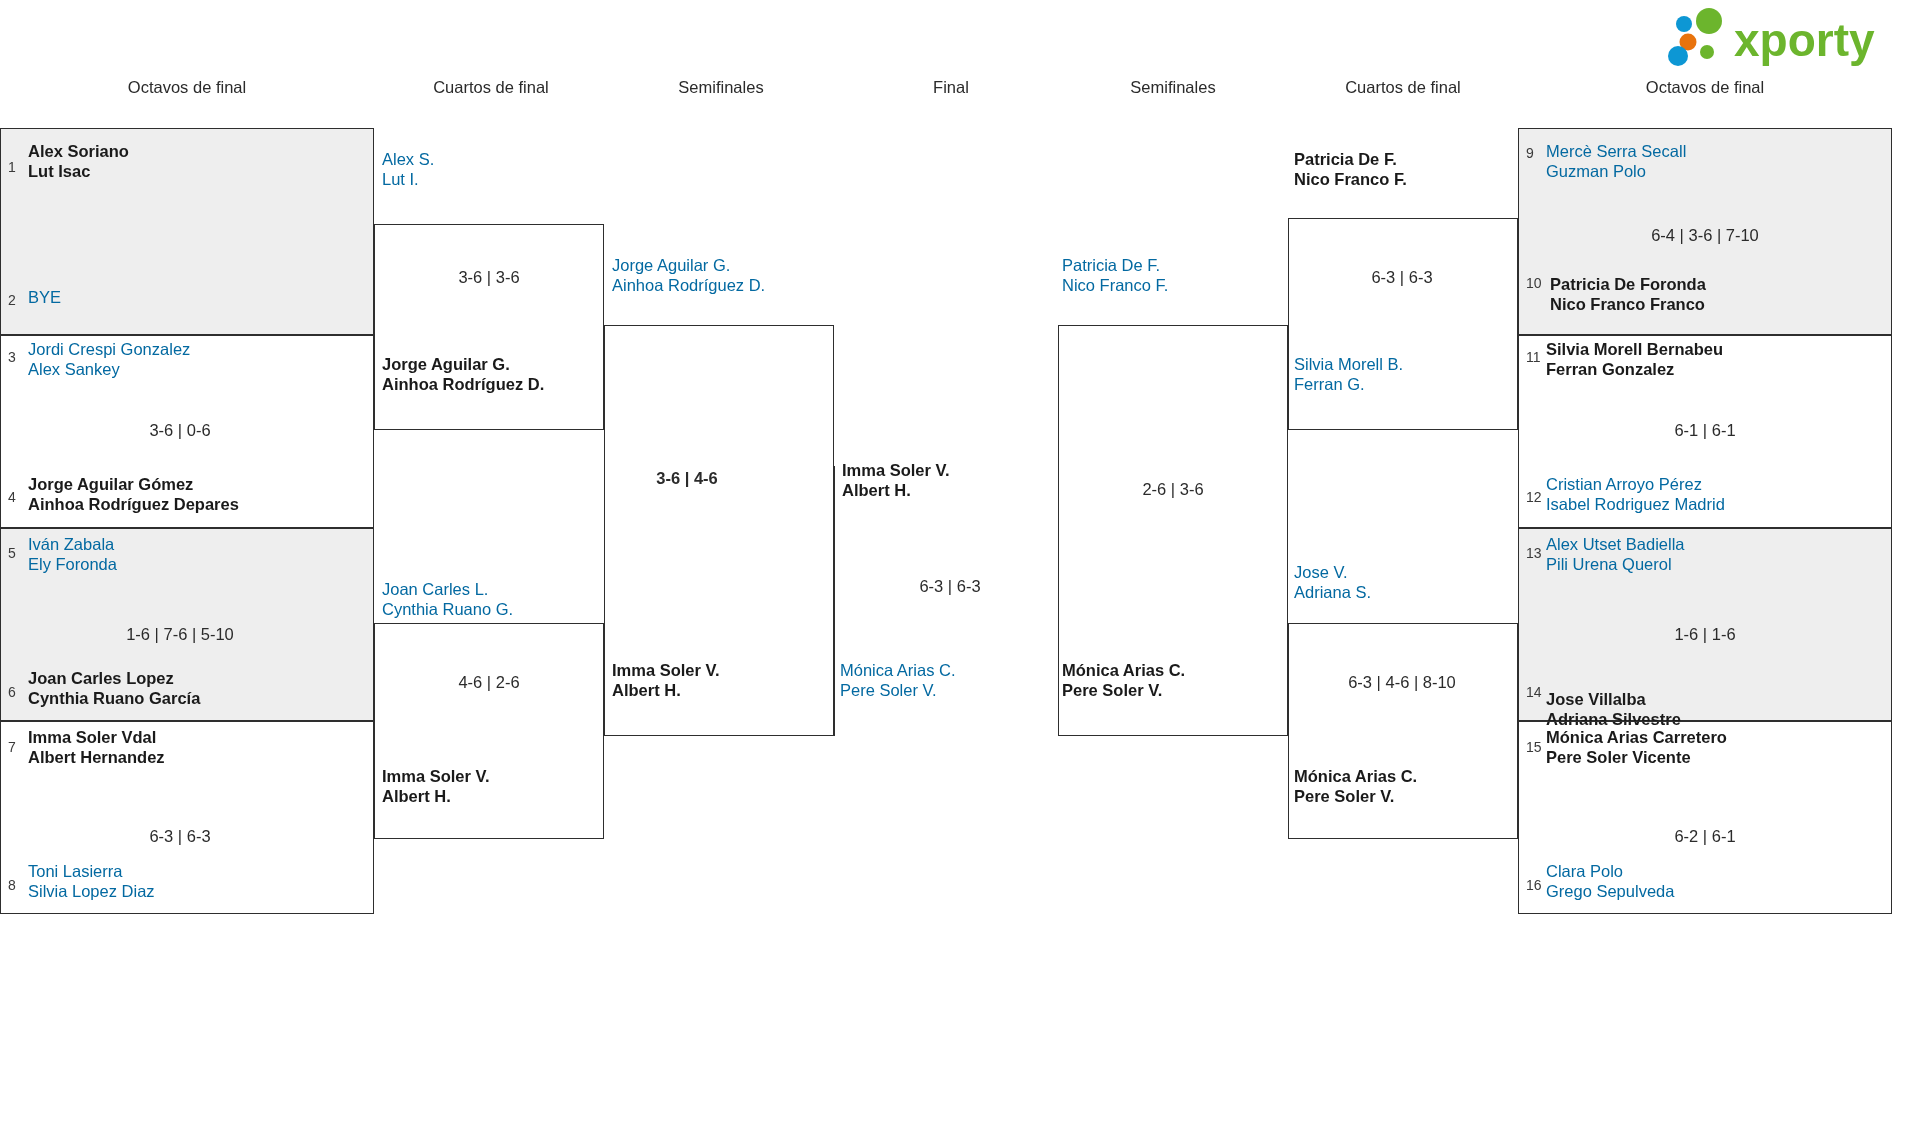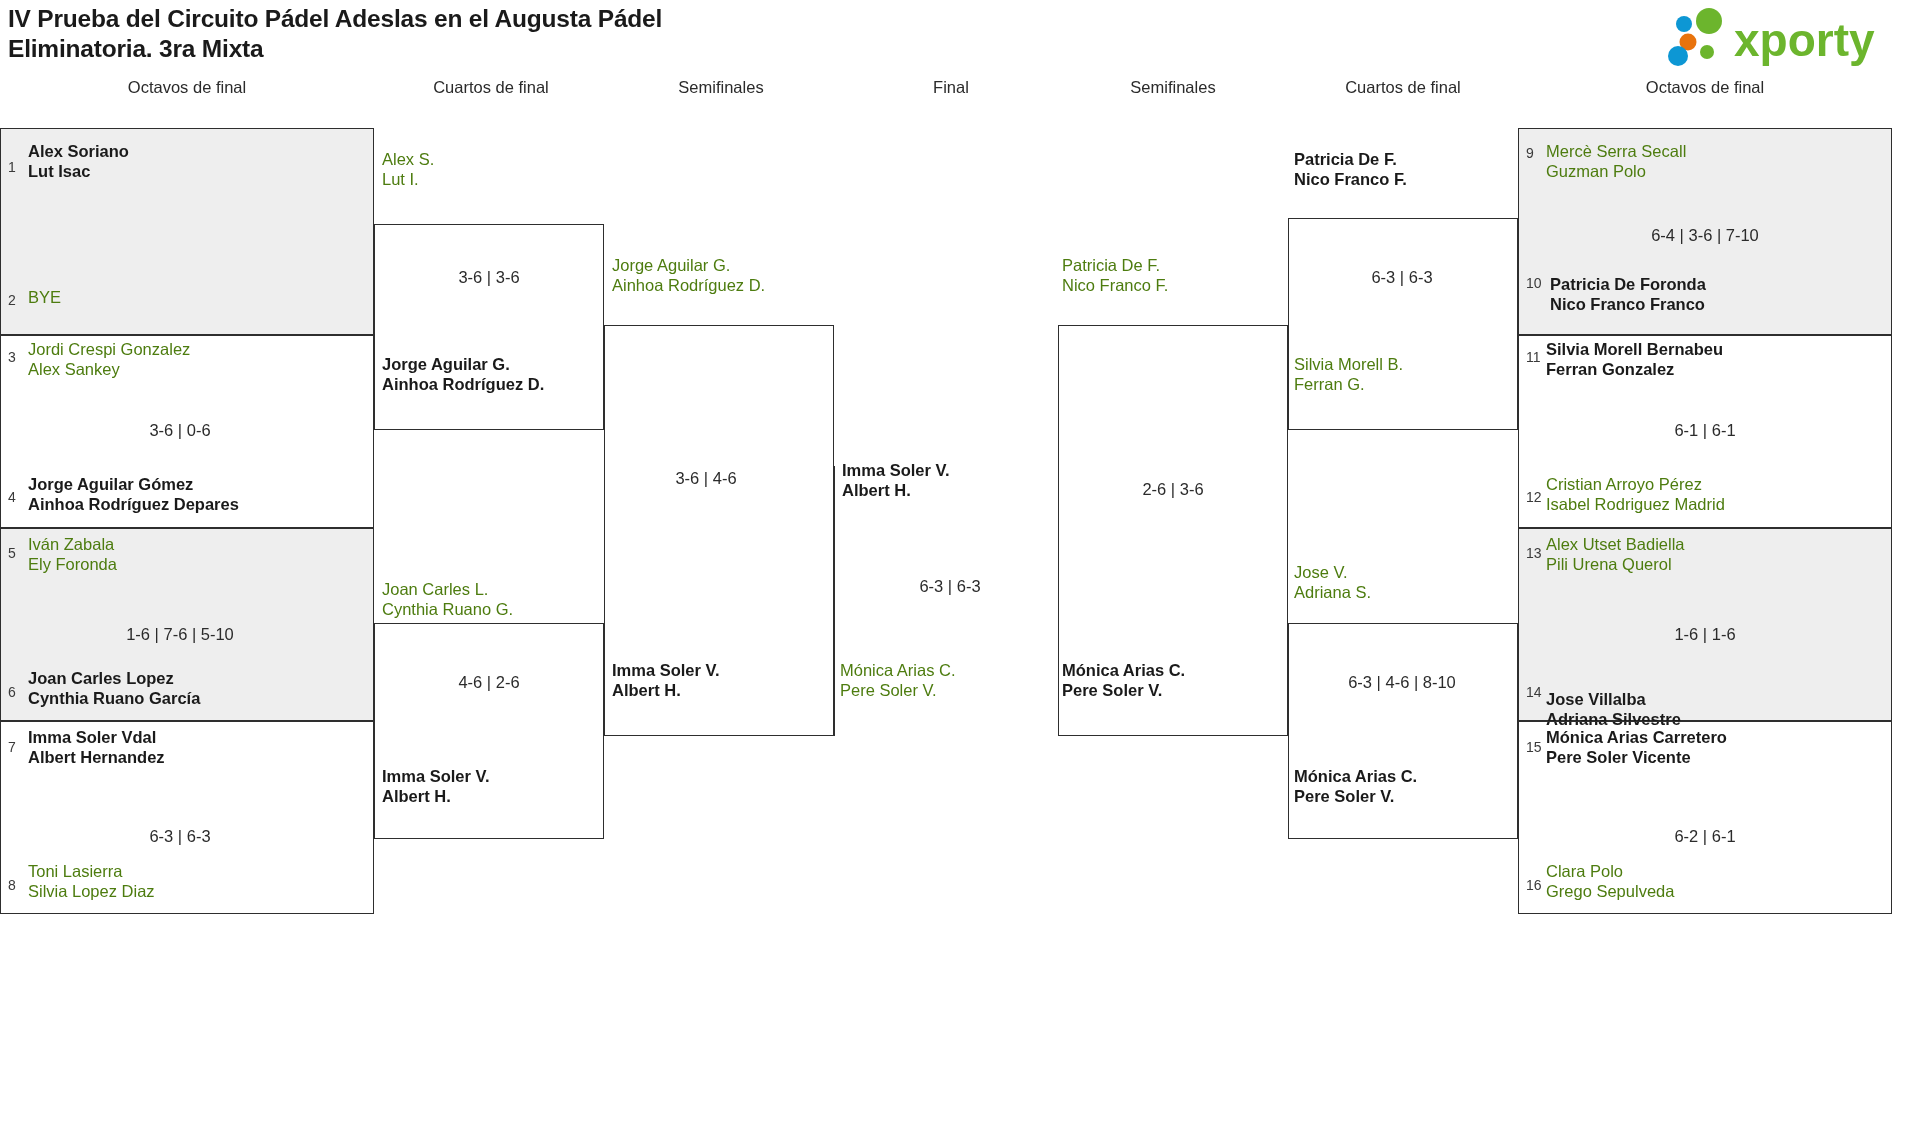--- a/index.html
+++ b/index.html
@@ -70,21 +70,21 @@
     width: 0;
     border-left: 1.6px solid #2e2e2e;
   }
 
   
   .team {
     position: absolute;
     font-size: 16.5px;
     line-height: 19.5px;
     white-space: nowrap;
-    color: #4d7c0f;
+    color: #0369a1;
   }
   .team .ln { display: block; }
   .team.win { font-weight: 700; color: #1a1a1a; }
   .team.right { text-align: left; }
 
   .seed {
     position: absolute;
     font-size: 14px;
     line-height: 14px;
     color: #3a3a3a;
@@ -98,24 +98,20 @@
     color: #2b2b2b;
     white-space: nowrap;
     text-align: center;
   }
 </style>
 </head>
 <body>
 
 <div id="page">
 
-  <div id="title-block">
-    <div class="title-line">IV Prueba del Circuito Pádel Adeslas en el Augusta Pádel</div>
-    <div class="title-line">Eliminatoria. 3ra Mixta</div>
-  </div>
 
   <div id="logo">
     <svg width="240" height="58" viewBox="0 0 240 58" xmlns="http://www.w3.org/2000/svg">
       <g>
         <circle cx="22" cy="16" r="8" fill="#0d97d4"></circle>
         <circle cx="47" cy="13" r="13" fill="#6cb52d"></circle>
         <circle cx="26" cy="34" r="8.5" fill="#e8730d"></circle>
         <circle cx="16" cy="48" r="10" fill="#0d97d4"></circle>
         <circle cx="45" cy="44" r="7" fill="#6cb52d"></circle>
       </g>
@@ -201,21 +197,21 @@
   <div class="team win" style="left:382px; top:767px;">
     <span class="ln">Imma Soler V.</span>
     <span class="ln">Albert H.</span>
   </div>
 
   <div class="box" style="left:604px; top:325px; width:230px; height:411px;"></div>
   <div class="team" style="left:612px; top:256px;">
     <span class="ln">Jorge Aguilar G.</span>
     <span class="ln">Ainhoa Rodríguez D.</span>
   </div>
-  <div class="score" style="left:601px; top:469px; width:210px;">3-6 | 4-6</div>
+  <div class="score" style="left:582px; top:469px; width:210px;font-weight:bold;">3-6 | 4-6</div>
   <div class="team win" style="left:612px; top:661px;">
     <span class="ln">Imma Soler V.</span>
     <span class="ln">Albert H.</span>
   </div>
 
   <div class="vline" style="left:834px; top:466px; height:270px;"></div>
   <div class="team win" style="left:842px; top:461px;">
     <span class="ln">Imma Soler V.</span>
     <span class="ln">Albert H.</span>
   </div>

